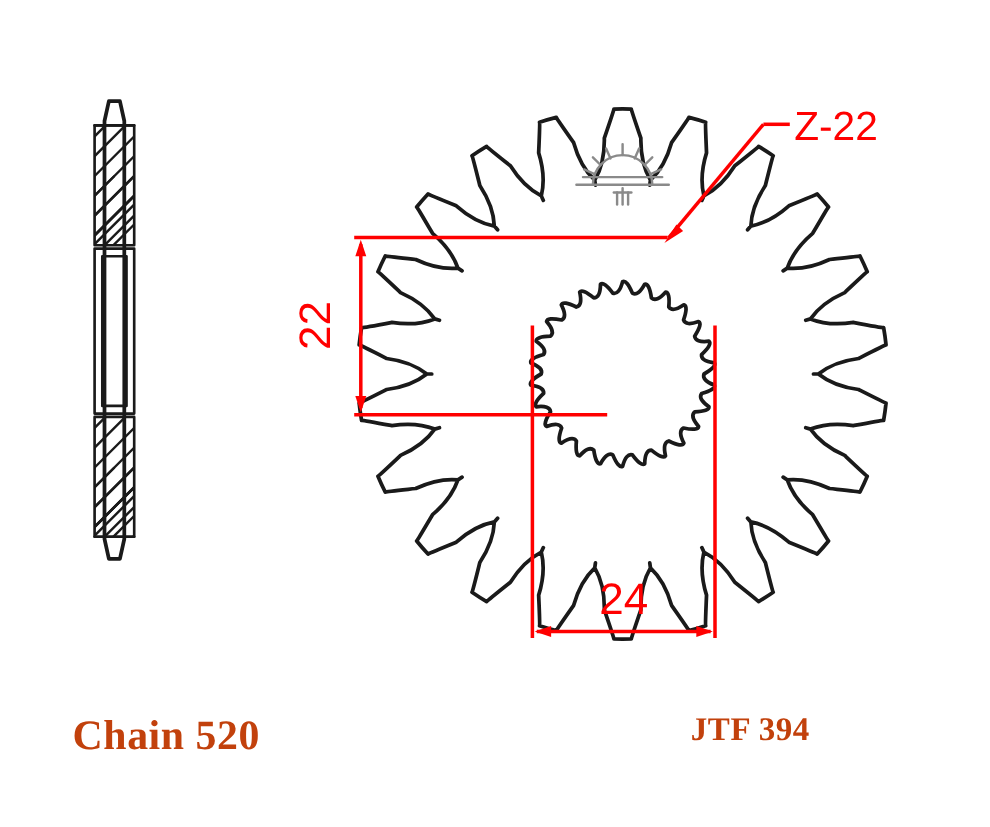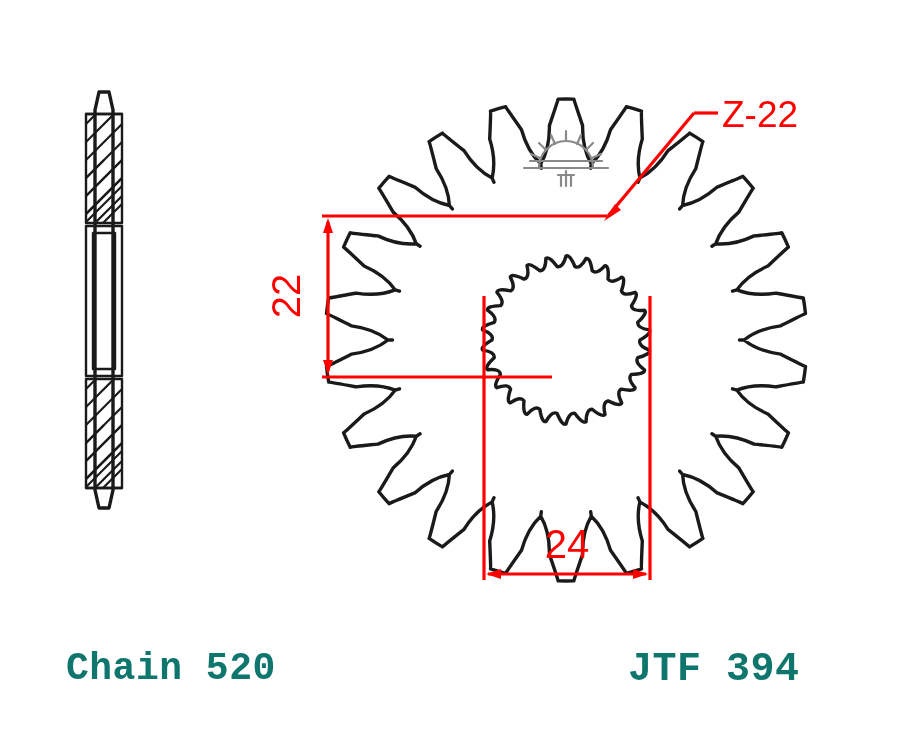--- a/index.html
+++ b/index.html
@@ -19,35 +19,35 @@
   }
   #drawing-svg {
     position: absolute;
     left: 0;
     top: 0;
     width: 900px;
     height: 752px;
   }
   .caption {
     position: absolute;
-    font-family: Liberation Mono, monospace;
+    font-family: Liberation Serif, serif;
     font-weight: bold;
-    color: #0f766e;
+    color: #c2410c;
     white-space: nowrap;
     letter-spacing: 0.5px;
   }
   #caption-chain {
     left: 66px;
     top: 647px;
     font-size: 38px;
   }
   #caption-part {
     left: 628px;
     top: 647px;
-    font-size: 40px;
+    font-size: 30px;
   }
   .dim-text {
     fill: #ff0000;
     font-family: "Liberation Sans", sans-serif;
     font-size: 40px;
     font-weight: 500;
   }
   .lead-text {
     fill: #ff0000;
     font-family: "Liberation Sans", sans-serif;

